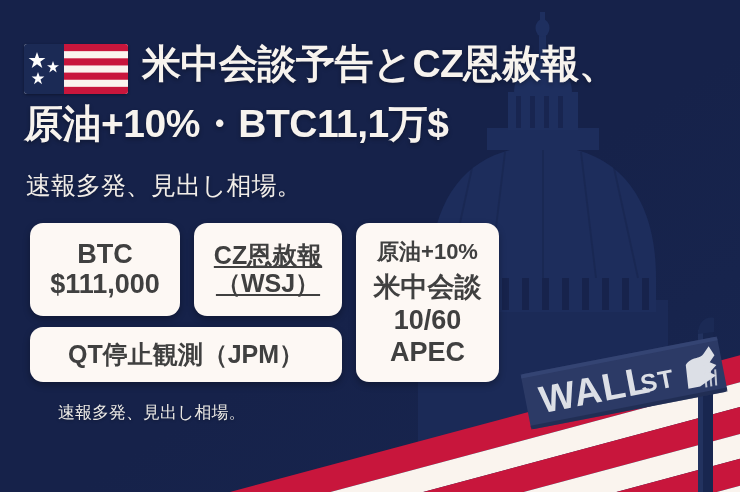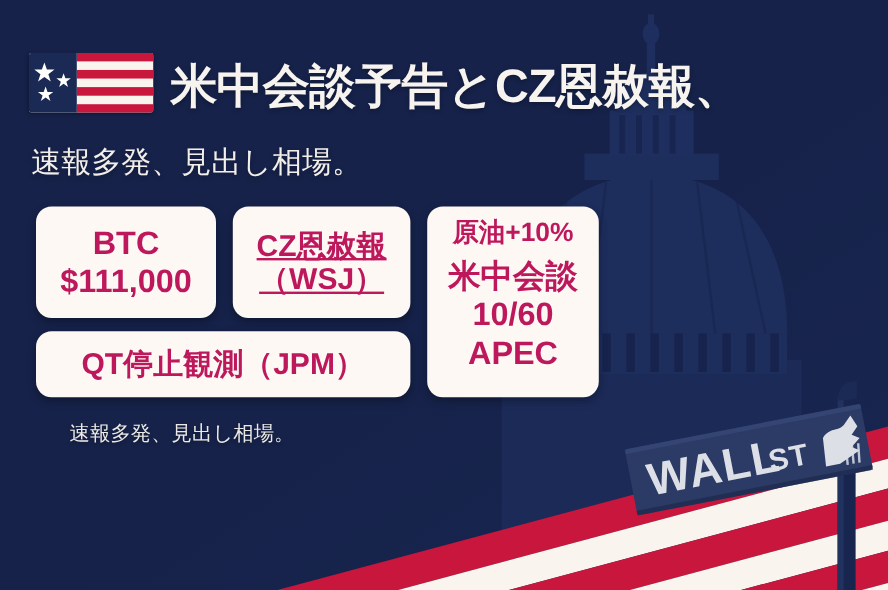--- a/index.html
+++ b/index.html
@@ -29,21 +29,21 @@
   .content {
     position: relative;
     z-index: 5;
     padding: 0;
     height: 100%;
   }
 
   
   .headline-row {
     display: flex;
-    align-items: flex-end;
+    align-items: flex-start;
     gap: 14px;
     padding: 44px 0 0 24px;
   }
   .flag-badge {
     width: 104px;
     height: 50px;
     flex: 0 0 auto;
     border-radius: 3px;
     overflow: hidden;
     box-shadow: 0 1px 3px rgba(0,0,0,.35);
@@ -88,21 +88,21 @@
     gap: 11px;
   }
   .cards-top-row {
     display: flex;
     gap: 14px;
   }
   .card {
     background: #fdf8f4;
     border-radius: 13px;
     box-shadow: 0 3px 7px rgba(0,0,0,.30);
-    color: #be185d;
+    color: #404040;
     display: flex;
     flex-direction: column;
     align-items: center;
     justify-content: center;
     box-sizing: border-box;
   }
   .card-btc {
     width: 150px;
     height: 93px;
     padding: 6px 8px;
@@ -115,21 +115,21 @@
   }
   .card-qt {
     width: 312px;
     height: 55px;
     padding: 4px 20px;
   }
   .card-oil {
     width: 143px;
     height: 159px;
     padding: 10px 6px 8px;
-    justify-content: flex-start;
+    justify-content: center;
     gap: 2px;
   }
 
   .card-line {
     font-weight: 700;
     line-height: 1.12;
     white-space: nowrap;
   }
   .sz-lg  { font-size: 27px; }
   .sz-md  { font-size: 25px; }
@@ -273,20 +273,21 @@
           <g fill="#ffffff">
             <path d="M13 8 L15.1 14 L21.4 14 L16.3 17.8 L18.3 24 L13 20.2 L7.7 24 L9.7 17.8 L4.6 14 L10.9 14 Z"></path>
             <path d="M29 17 L30.5 21.3 L35 21.3 L31.3 24.1 L32.7 28.5 L29 25.8 L25.3 28.5 L26.7 24.1 L23 21.3 L27.5 21.3 Z"></path>
             <path d="M14 28 L15.6 32.6 L20.4 32.6 L16.5 35.5 L18 40.2 L14 37.3 L10 40.2 L11.5 35.5 L7.6 32.6 L12.4 32.6 Z"></path>
           </g>
         </svg>
       </div>
       <div class="title-line">米中会談予告とCZ恩赦報、</div>
     </div>
 
+    <div class="title-line title-line-2">原油+10%・BTC11,1万$</div>
 
     <div class="subtitle">速報多発、見出し相場。</div>
 
     <div class="cards-wrap">
       <div class="cards-left">
         <div class="cards-top-row">
 
           <div class="card card-btc">
             <div class="card-line sz-lg">BTC</div>
             <div class="card-line sz-lg">$111,000</div>

